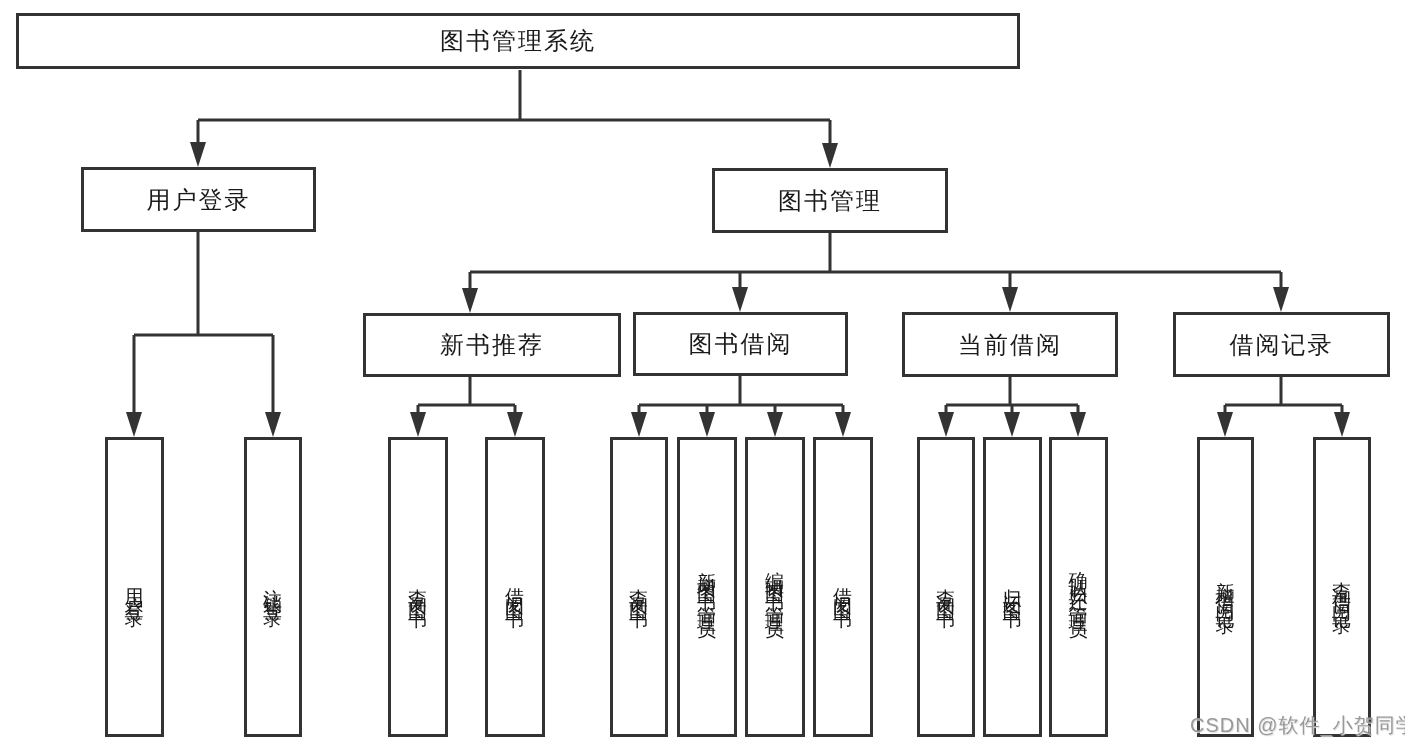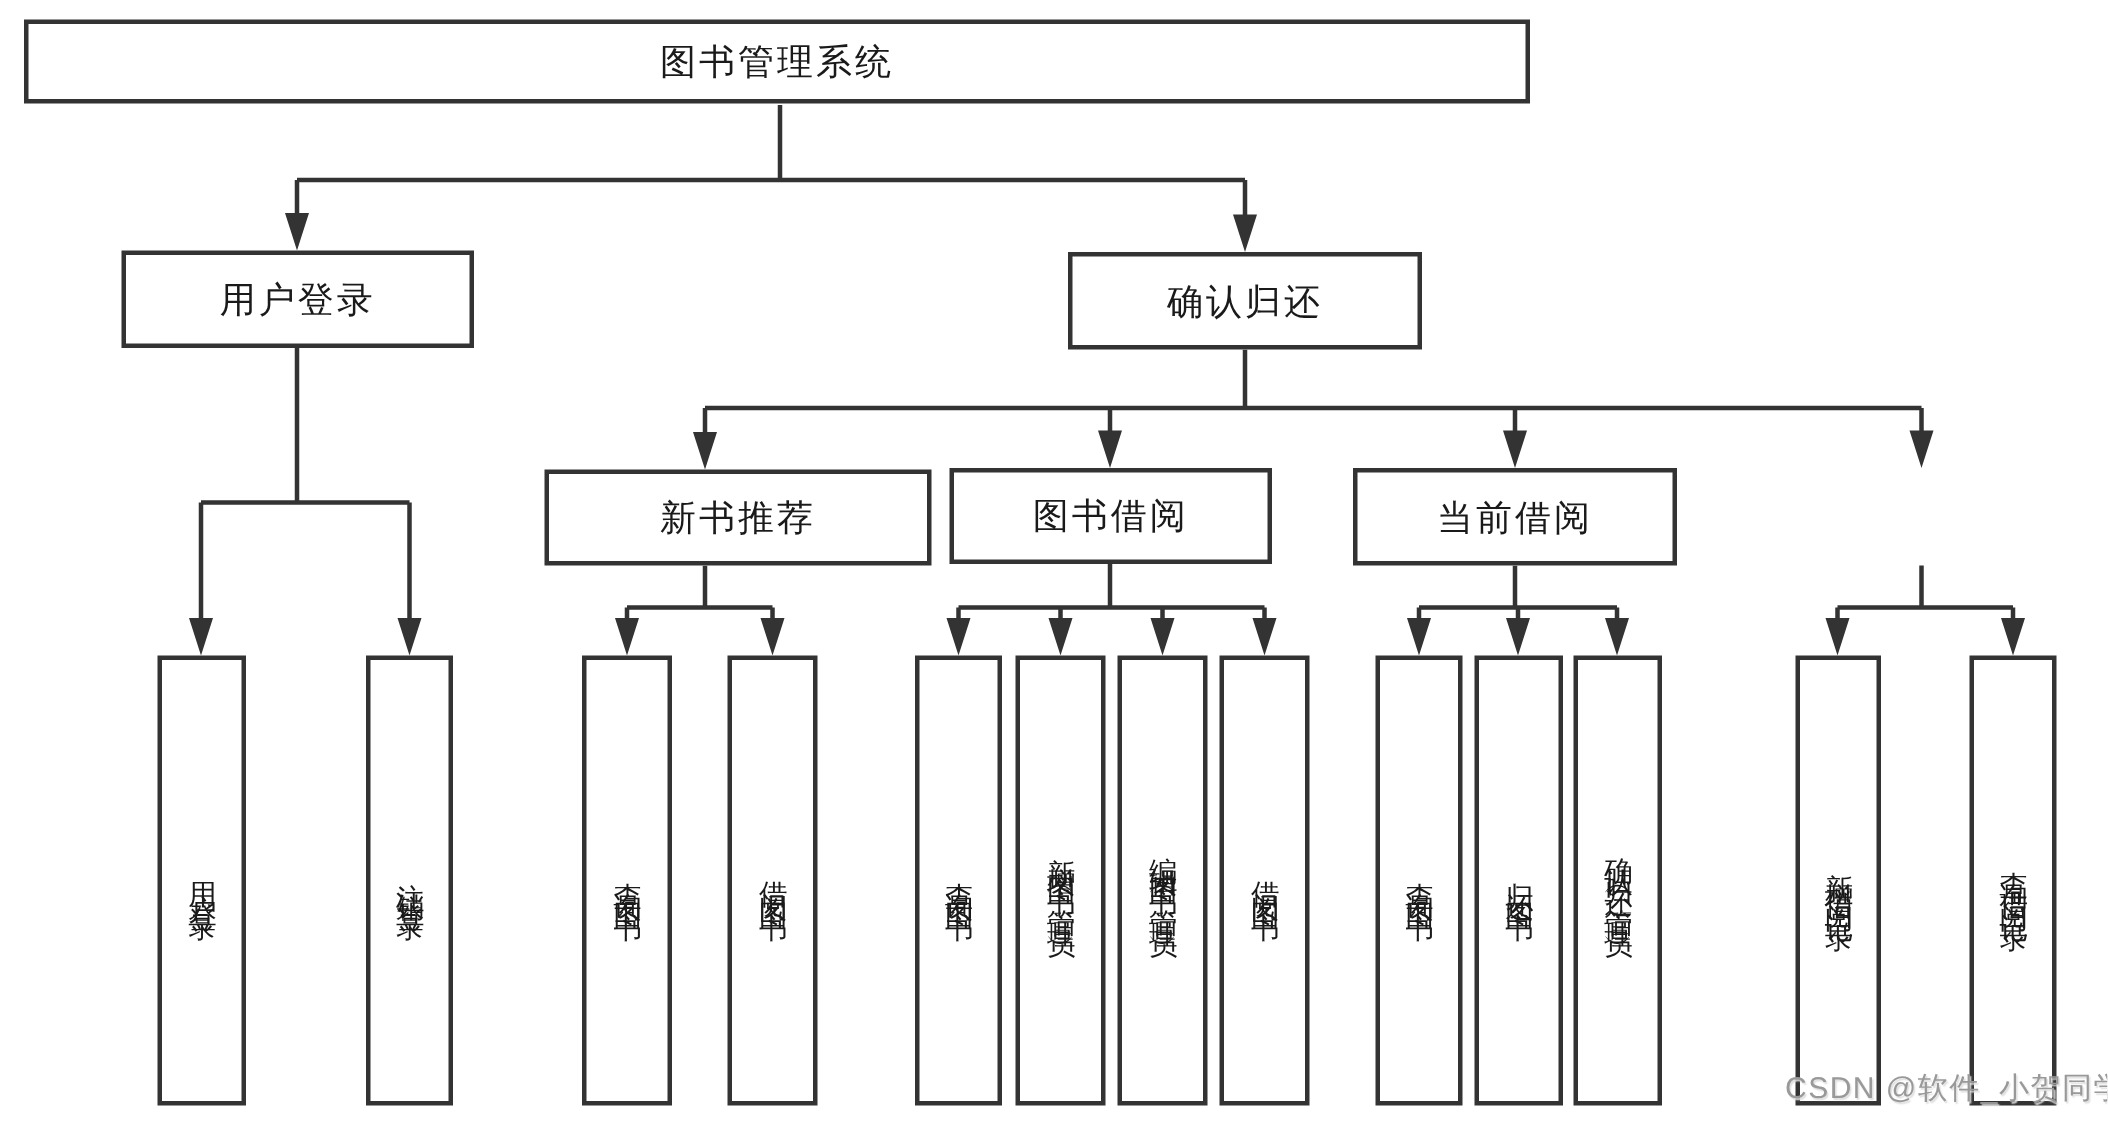--- a/index.html
+++ b/index.html
@@ -75,31 +75,34 @@
   </svg>
 
   <div class="box hbox" style="left:16px;top:13px;width:1004px;height:56px">
     <span>图书管理系统</span>
   </div>
 
   <div class="box hbox" style="left:81px;top:167px;width:235px;height:65px">
     <span>用户登录</span>
   </div>
   <div class="box hbox" style="left:712px;top:168px;width:236px;height:65px">
-    <span>确认归还</span>
+    <span>图书管理</span>
   </div>
 
   <div class="box hbox" style="left:363px;top:313px;width:258px;height:64px">
     <span>新书推荐</span>
   </div>
   <div class="box hbox" style="left:633px;top:312px;width:215px;height:64px">
     <span>图书借阅</span>
   </div>
   <div class="box hbox" style="left:902px;top:312px;width:216px;height:65px">
     <span>当前借阅</span>
+  </div>
+  <div class="box hbox" style="left:1173px;top:312px;width:217px;height:65px">
+    <span>借阅记录</span>
   </div>
 
   <div class="box vbox" style="left:105px;top:437px;width:59px;height:300px">
     <span class="vlabel">用户登录</span>
   </div>
   <div class="box vbox" style="left:244px;top:437px;width:58px;height:300px">
     <span class="vlabel">注销登录</span>
   </div>
 
   <div class="box vbox" style="left:388px;top:437px;width:60px;height:300px">

